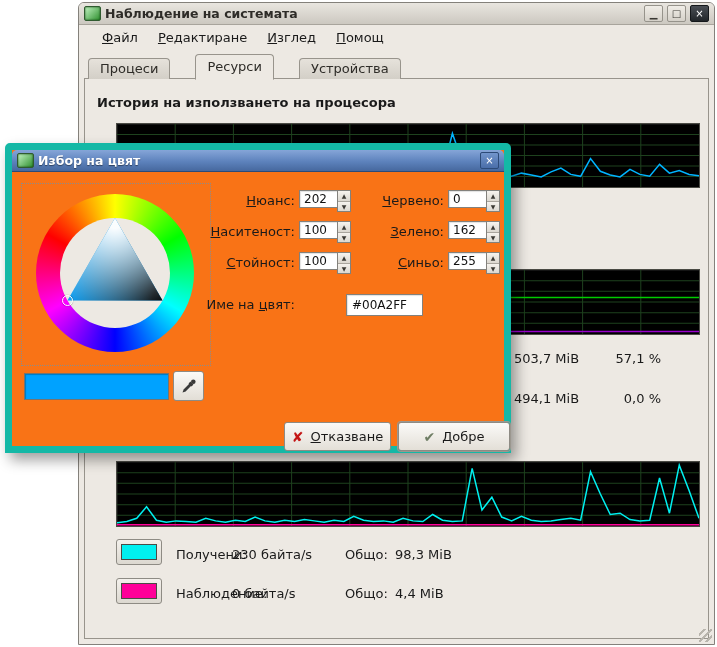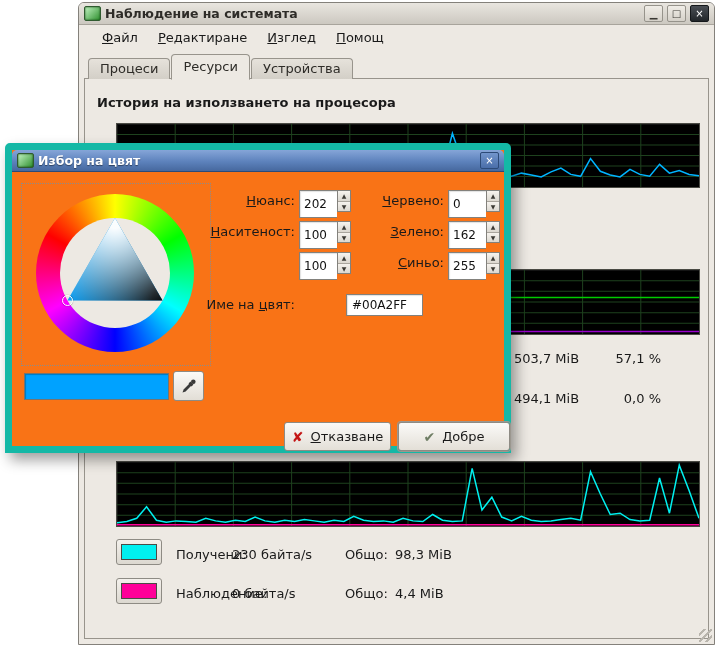--- a/index.html
+++ b/index.html
@@ -52,21 +52,21 @@
   
   .menubar{position:absolute;left:0;top:22px;right:0;height:24px;display:flex;align-items:center;padding:0 14px;gap:2px;}
   .menu-item{padding:2px 9px;}
   .u{text-decoration:underline;}
 
   
   .page{
     position:absolute;left:5px;top:75px;right:5px;bottom:5px;
     border:1px solid #98948C;background:#EDE9E3;
   }
-  .tabstrip{position:absolute;left:9px;top:52px;height:24px;display:flex;align-items:flex-end;z-index:3;}
+  .tabstrip{position:absolute;left:9px;top:52px;height:24px;display:flex;align-items:flex-end;z-index:3;gap:24px;}
   .tab{
     height:20px;line-height:20px;padding:0 11px;margin-right:1px;
     background:linear-gradient(#E6E2DB,#D3CFC7);
     border:1px solid #98948C;border-bottom:none;border-radius:4px 4px 0 0;
     color:#2E2C28;
   }
   .tab.active{
     height:24px;line-height:24px;background:#EDE9E3;margin-bottom:-1px;
     border-bottom:1px solid #EDE9E3;
   }
@@ -116,21 +116,21 @@
     clip-path:polygon(19.9% 67.4%,50% 15.2%,80.1% 67.4%);
   }
   .sv-dot{
     position:absolute;left:26px;top:101px;width:11px;height:11px;border-radius:50%;
     border:1.5px solid #fff;box-sizing:border-box;box-shadow:0 0 1px rgba(0,0,0,.6);
   }
   .dlg-label{position:absolute;height:22px;line-height:22px;}
   .ra{text-align:right;}
   .spin{position:absolute;width:52px;height:22px;display:flex;}
   .spin input{
-    width:38px;height:28px;box-sizing:border-box;border:1px solid #83817C;border-right:none;
+    width:38px;height:18px;box-sizing:border-box;border:1px solid #83817C;border-right:none;
     padding:0 4px;font:12px "DejaVu Sans","Liberation Sans",sans-serif;background:#fff;color:#111;
     box-shadow:inset 1px 1px 1px rgba(0,0,0,.12);
   }
   .spin .arrows{width:14px;height:22px;display:flex;flex-direction:column;border:1px solid #83817C;box-sizing:border-box;}
   .spin .arrows .sbtn{
     flex:1;display:flex;align-items:center;justify-content:center;
     font-size:6px;color:#3A3833;background:linear-gradient(#F6F3EE,#DCD8D0);
   }
   .spin .arrows .sbtn:first-child{border-bottom:1px solid #A9A59D;}
   .entry{
@@ -323,20 +323,21 @@
   </span>
   <span class="dlg-label ra" style="left:332px;top:71px;width:100px;"><span class="u">З</span><span>елено:</span></span>
   <span class="spin" style="left:436px;top:71px;">
     <input value="162" style="">
     <span class="arrows">
         <span class="sbtn">▲</span>
         <span class="sbtn">▼</span>
       </span>
   </span>
 
+  <span class="dlg-label ra" style="left:163px;top:102px;width:120px;"><span class="u">С</span><span>тойност:</span></span>
   <span class="spin" style="left:287px;top:102px;">
     <input value="100" style="">
     <span class="arrows">
         <span class="sbtn">▲</span>
         <span class="sbtn">▼</span>
       </span>
   </span>
   <span class="dlg-label ra" style="left:332px;top:102px;width:100px;"><span class="u">С</span><span>иньо:</span></span>
   <span class="spin" style="left:436px;top:102px;">
     <input value="255" style="">

